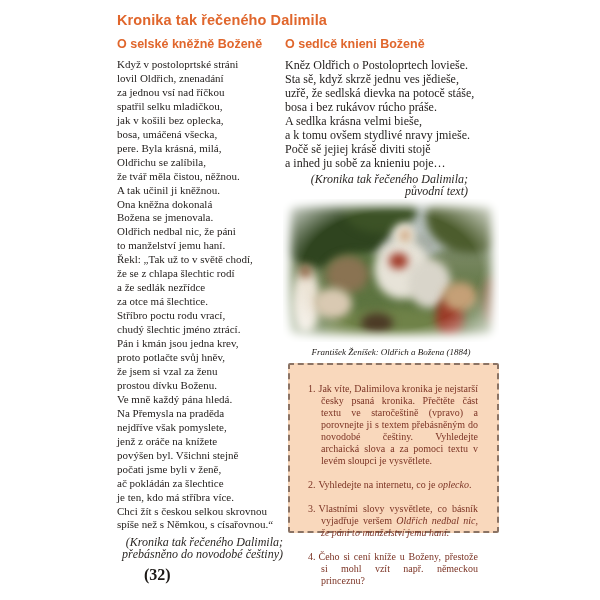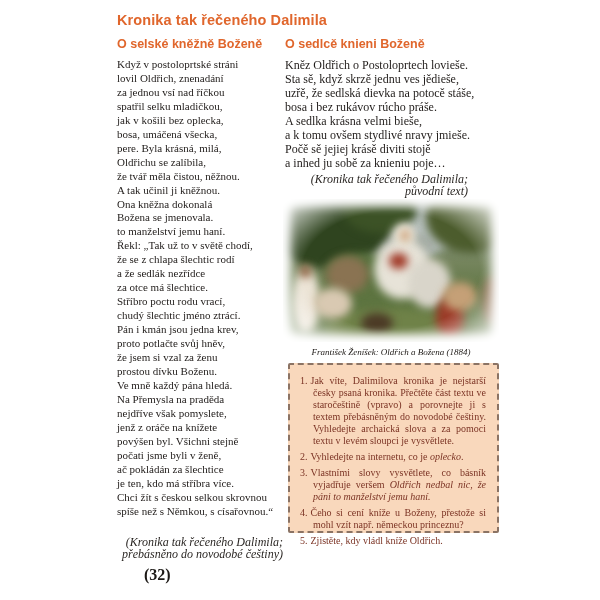--- a/index.html
+++ b/index.html
@@ -64,21 +64,21 @@
     position:absolute;left:283px;top:347px;width:216px;text-align:center;
     font-style:italic;font-size:9px;color:#25211e;
   }
   .task-box{
     position:absolute;left:288px;top:363px;width:211px;height:170px;box-sizing:border-box;
     background:#f9d8bc;border:2px dashed #8b7364;border-radius:2px;
     padding:6px 7px 6px 6px;
   }
   .task{
     font-size:10px;line-height:12px;text-align:justify;color:#7b3324;
-    padding-left:13px;text-indent:-13px;margin:4px;
+    padding-left:13px;text-indent:-13px;margin:12px;
   }
   .task .tnum{margin-right:3px;}
   .task em{font-style:italic;}
   .pagenum{
     position:absolute;left:110px;top:566px;font-weight:bold;font-size:16px;color:#1c1916;margin-left:34px;
   }
 </style>
 </head>
 <body>
 
@@ -96,20 +96,21 @@
       <div class="vline">za jednou vsí nad říčkou</div>
       <div class="vline">spatřil selku mladičkou,</div>
       <div class="vline">jak v košili bez oplecka,</div>
       <div class="vline">bosa, umáčená všecka,</div>
       <div class="vline">pere. Byla krásná, milá,</div>
       <div class="vline">Oldřichu se zalíbila,</div>
       <div class="vline">že tvář měla čistou, něžnou.</div>
       <div class="vline">A tak učinil ji kněžnou.</div>
       <div class="vline">Ona kněžna dokonalá</div>
       <div class="vline">Božena se jmenovala.</div>
+      <div class="vline">Oldřich nedbal nic, že páni</div>
       <div class="vline">to manželství jemu haní.</div>
       <div class="vline">Řekl: „Tak už to v světě chodí,</div>
       <div class="vline">že se z chlapa šlechtic rodí</div>
       <div class="vline">a že sedlák nezřídce</div>
       <div class="vline">za otce má šlechtice.</div>
       <div class="vline">Stříbro poctu rodu vrací,</div>
       <div class="vline">chudý šlechtic jméno ztrácí.</div>
       <div class="vline">Pán i kmán jsou jedna krev,</div>
       <div class="vline">proto potlačte svůj hněv,</div>
       <div class="vline">že jsem si vzal za ženu</div>

